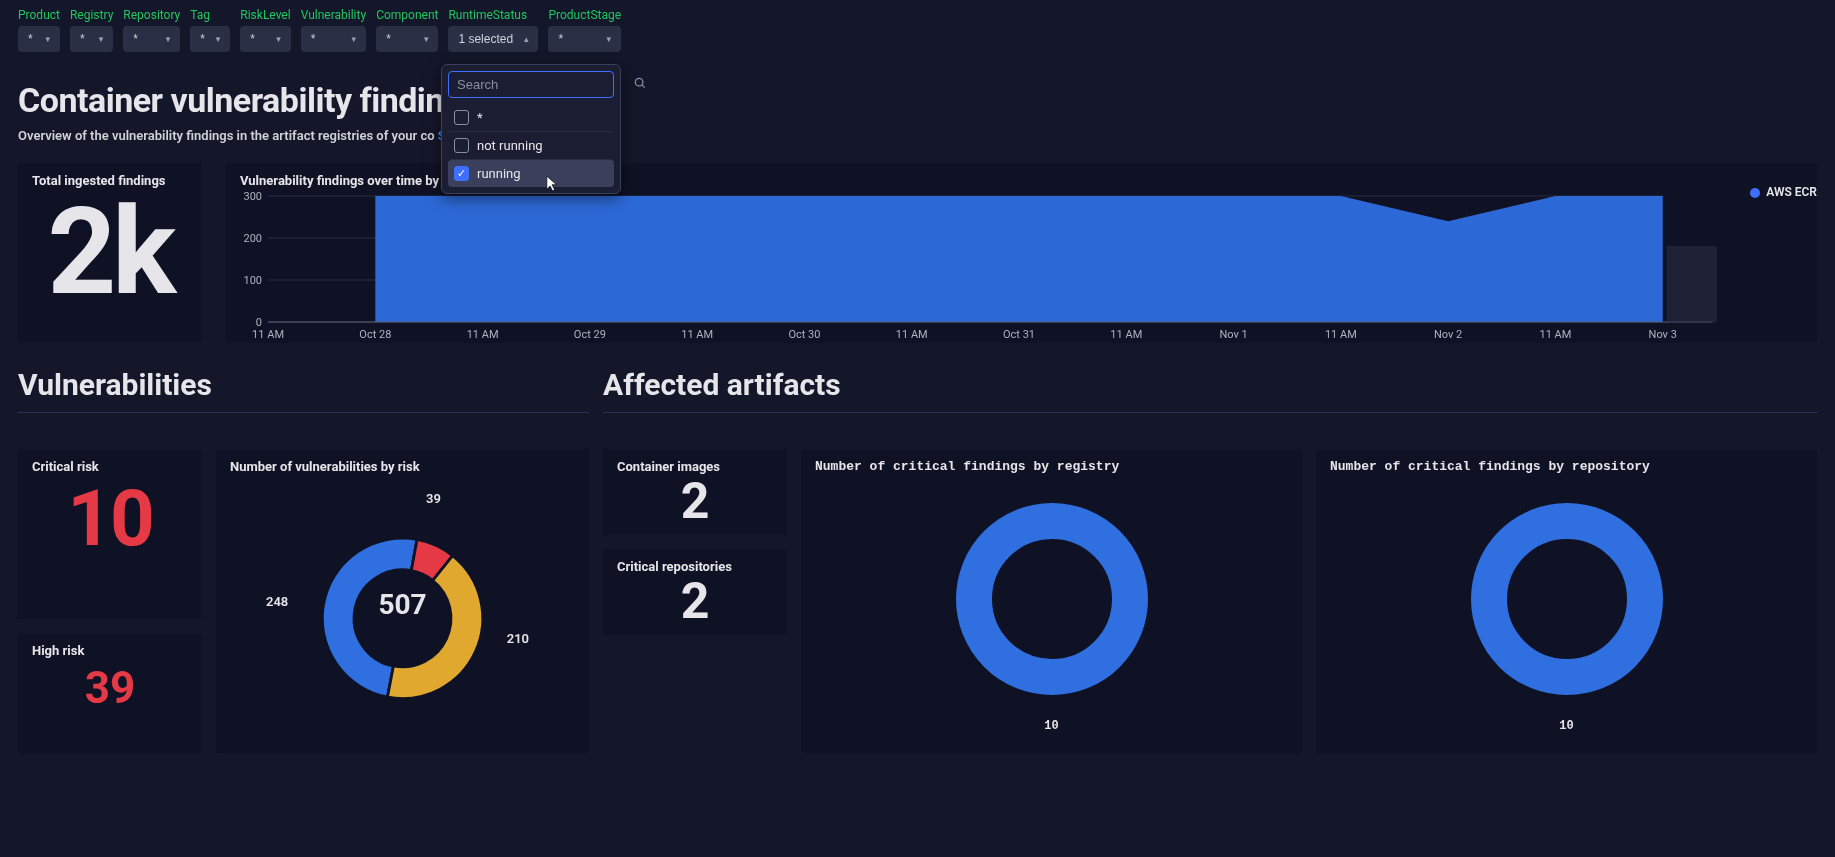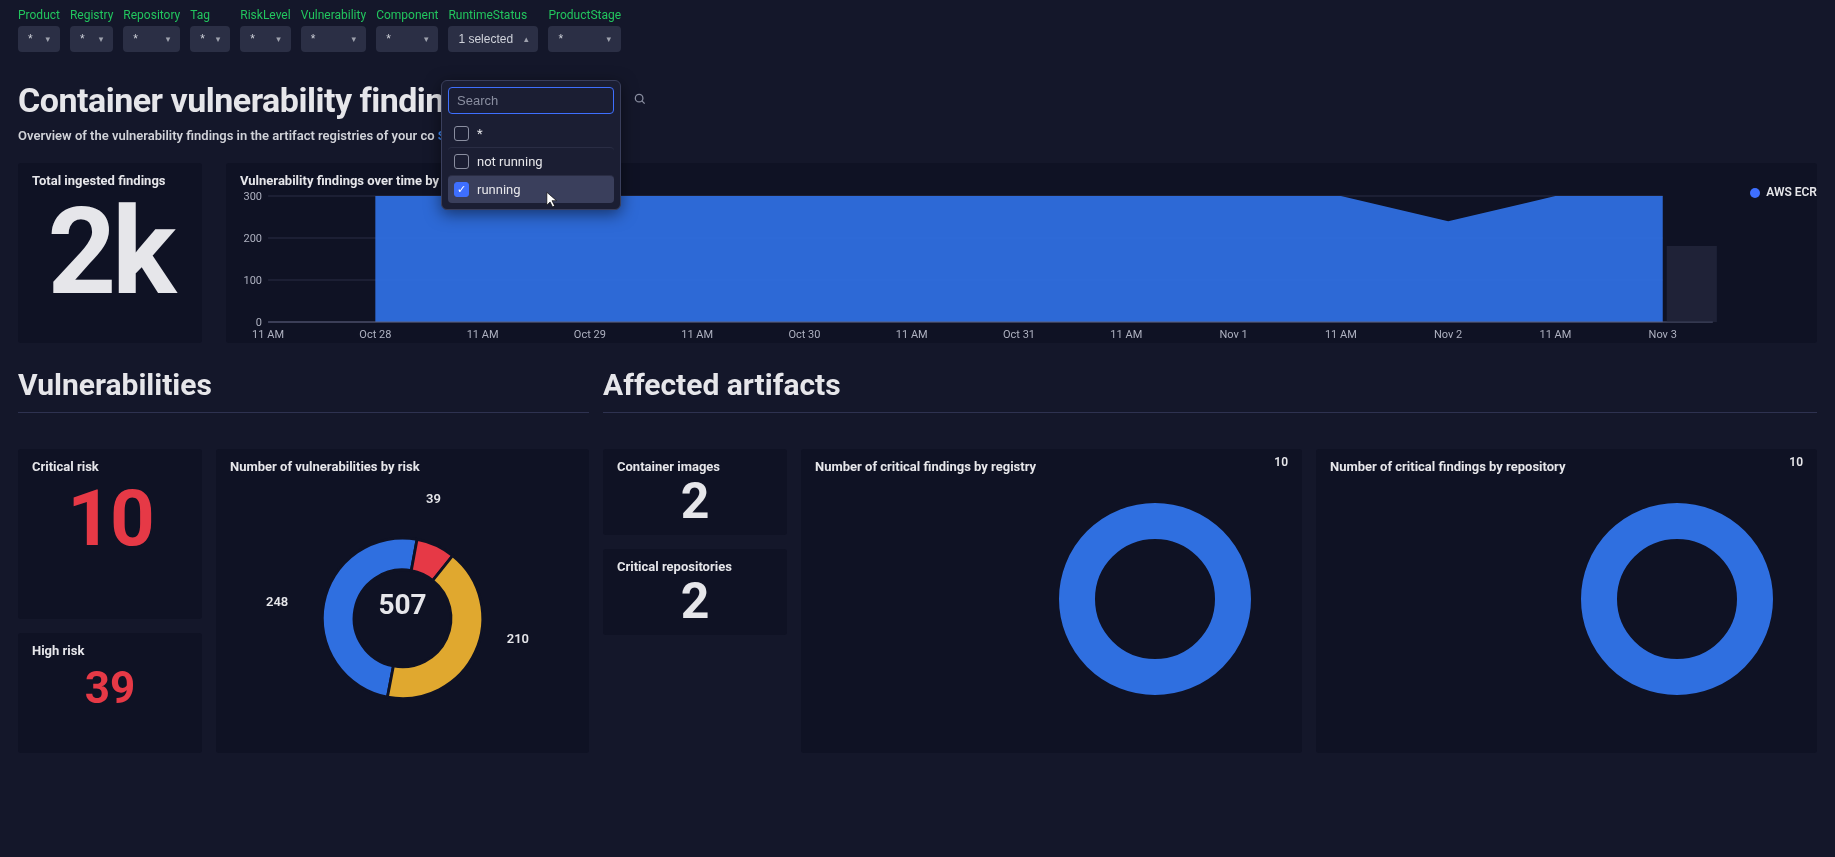--- a/index.html
+++ b/index.html
@@ -32,21 +32,21 @@
     justify-content: space-between;
     cursor: pointer;
   }
   .filter-btn .chev { font-size: 9px; opacity: .7; }
 
   .runtime-btn { min-width: 90px; }
 
   
   .dropdown {
     position: absolute;
-    top: 72px;
+    top: 56px;
     left: 423px;
     width: 180px;
     background: #1b1e33;
     border: 1px solid #3a3f5c;
     border-radius: 6px;
     box-shadow: 0 4px 16px rgba(0,0,0,.5);
     padding: 6px;
     z-index: 50;
   }
   .dd-search {
@@ -128,21 +128,21 @@
   .vuln-left { width: 184px; display:flex; flex-direction:column; gap:14px;}
   .p-crit { height: 170px; }
   .p-high { height: 120px; }
   .crit-num { color: #e63946; font-size: 78px; font-weight:700; text-align:center; line-height:1; margin-top:6px; letter-spacing:-2px;}
   .high-num { color: #e63946; font-size: 44px; font-weight:700; text-align:center; line-height:1; margin-top:8px; }
   .p-donut { flex:1; height: 304px; position:relative;}
 
   .affect-grid { display:flex; gap:14px; }
   .affect-left { width:184px; display:flex; flex-direction:column; gap:14px;}
   .p-small { height: 86px; }
-  .p-ring { flex:1; height:304px; position:relative; display:flex; flex-direction:row;}
+  .p-ring { flex:1; height:304px; position:relative; display:flex; flex-direction:column;font-family:Liberation Mono, monospace;}
 
   .ring-svg-wrap { flex:1; display:flex; align-items:center; justify-content:center;}
   .ring-label { text-align:center; font-size:12px; font-weight:600; margin-top:-4px; padding-bottom:6px;}
 
   .donut-label { position:absolute; font-size:13px; font-weight:600; }
   .donut-center { position:absolute; top:50%; left:50%; transform:translate(-50%,-40%); font-size:28px; font-weight:700;}
 
   .ytick { font-size:11px; fill:#aeb1c0; }
   .xtick { font-size:11px; fill:#aeb1c0; text-anchor:middle; }
 </style>

